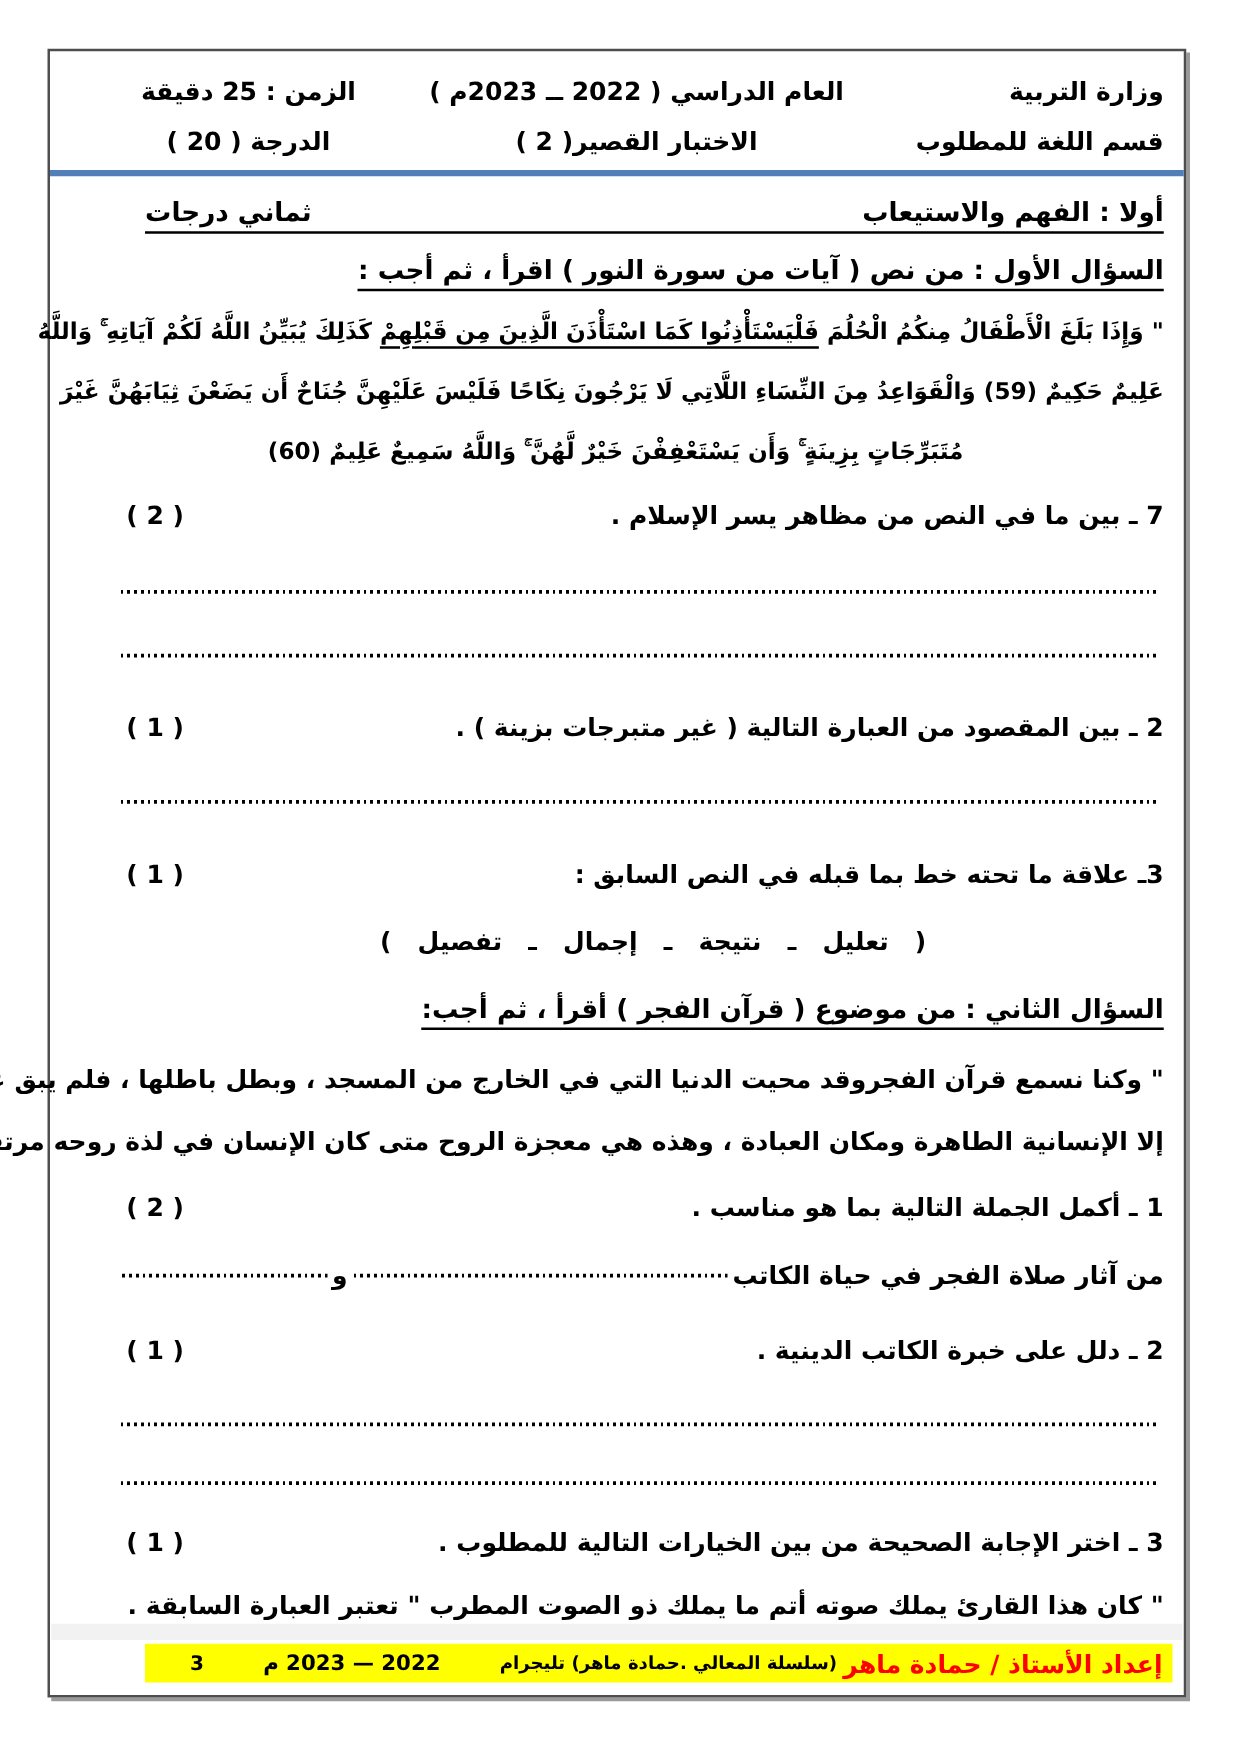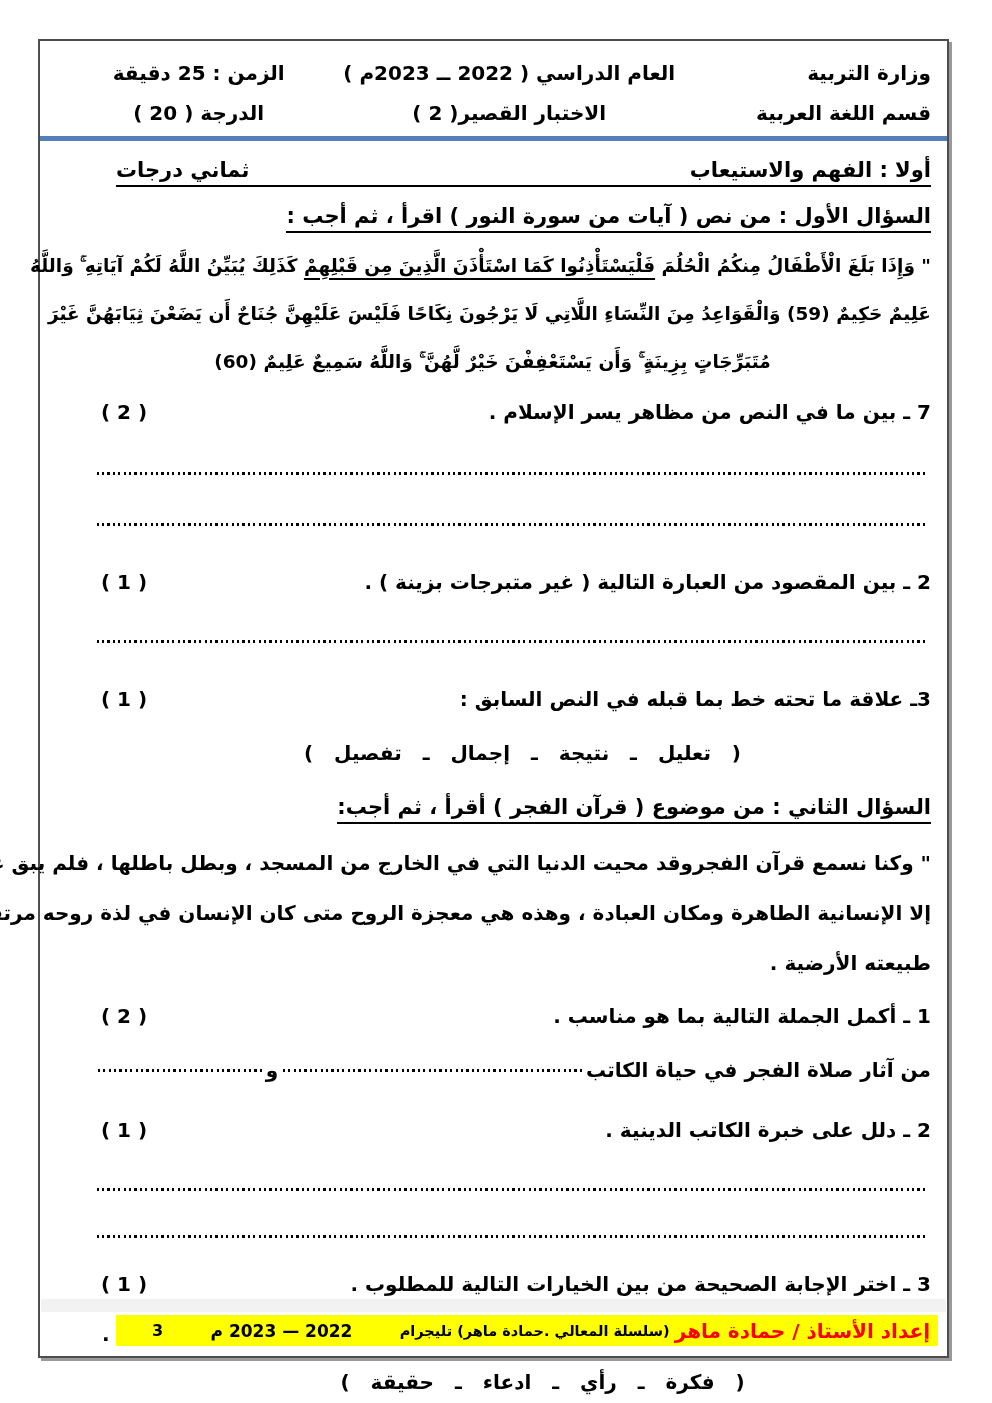--- a/index.html
+++ b/index.html
@@ -83,21 +83,21 @@
 </head>
 <body>
 
 <div class="frame">
 
   <div class="content">
 
     <div class="header">
       <div class="h-col c1">
         <div>وزارة التربية</div>
-        <div>قسم اللغة العربية</div>
+        <div>قسم اللغة للمطلوب</div>
       </div>
       <div class="h-col c2">
         <div>العام الدراسي ( 2022 ــ 2023م )</div>
         <div>الاختبار القصير( 2 )</div>
       </div>
       <div class="h-col c3">
         <div>الزمن : 25 دقيقة</div>
         <div>الدرجة ( 20 )</div>
       </div>
     </div>
@@ -138,21 +138,20 @@
     </div>
     <div class="options-line mt22" style="margin-left:60px;">( تعليل ـ نتيجة ـ إجمال ـ تفصيل )</div>
 
     <div class="s-heading mt26">
       <span>السؤال الثاني : من موضوع ( قرآن الفجر ) أقرأ ، ثم أجب:</span>
     </div>
 
     <div class="passage">
       <div class="p-line justify">" وكنا نسمع قرآن الفجروقد محيت الدنيا التي في الخارج من المسجد ، وبطل باطلها ، فلم يبق على الأرض</div>
       <div class="p-line justify">إلا الإنسانية الطاهرة ومكان العبادة ، وهذه هي معجزة الروح متى كان الإنسان في لذة روحه مرتفعا على</div>
-      <div class="p-line right">طبيعته الأرضية .</div>
     </div>
 
     <div class="q-row mt12">
       <span>1 ـ أكمل الجملة التالية بما هو مناسب .</span>
       <span class="q-mark">( 2 )</span>
     </div>
     <div class="fill-row">
       <span>من آثار صلاة الفجر في حياة الكاتب</span>
       <span class="fill-dots d1"></span>
       <span>و</span>

